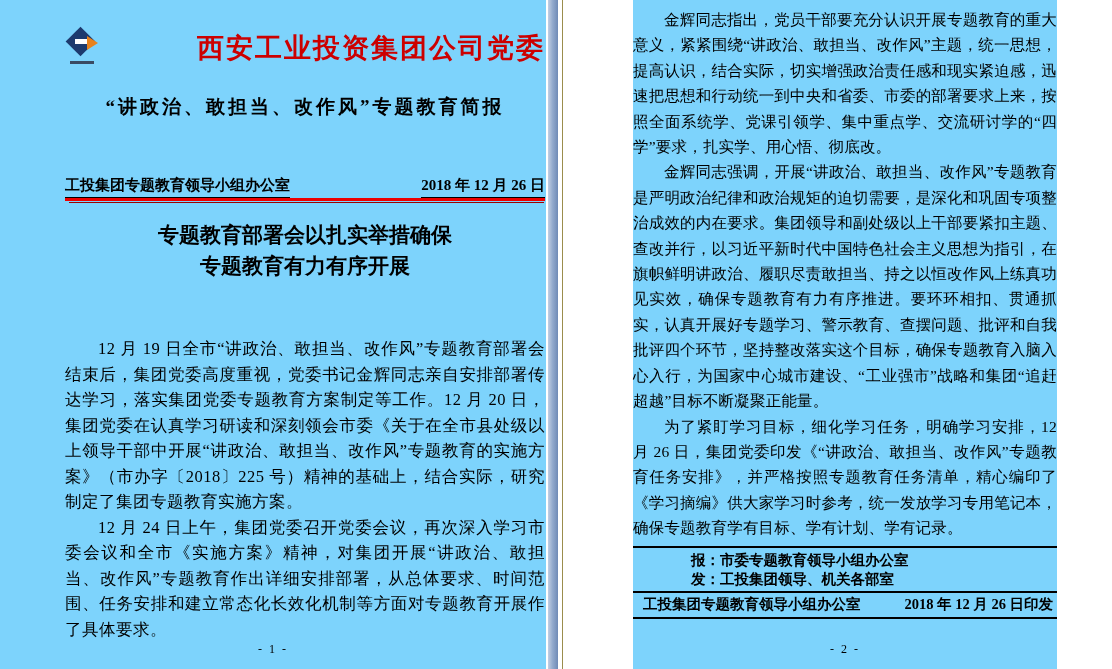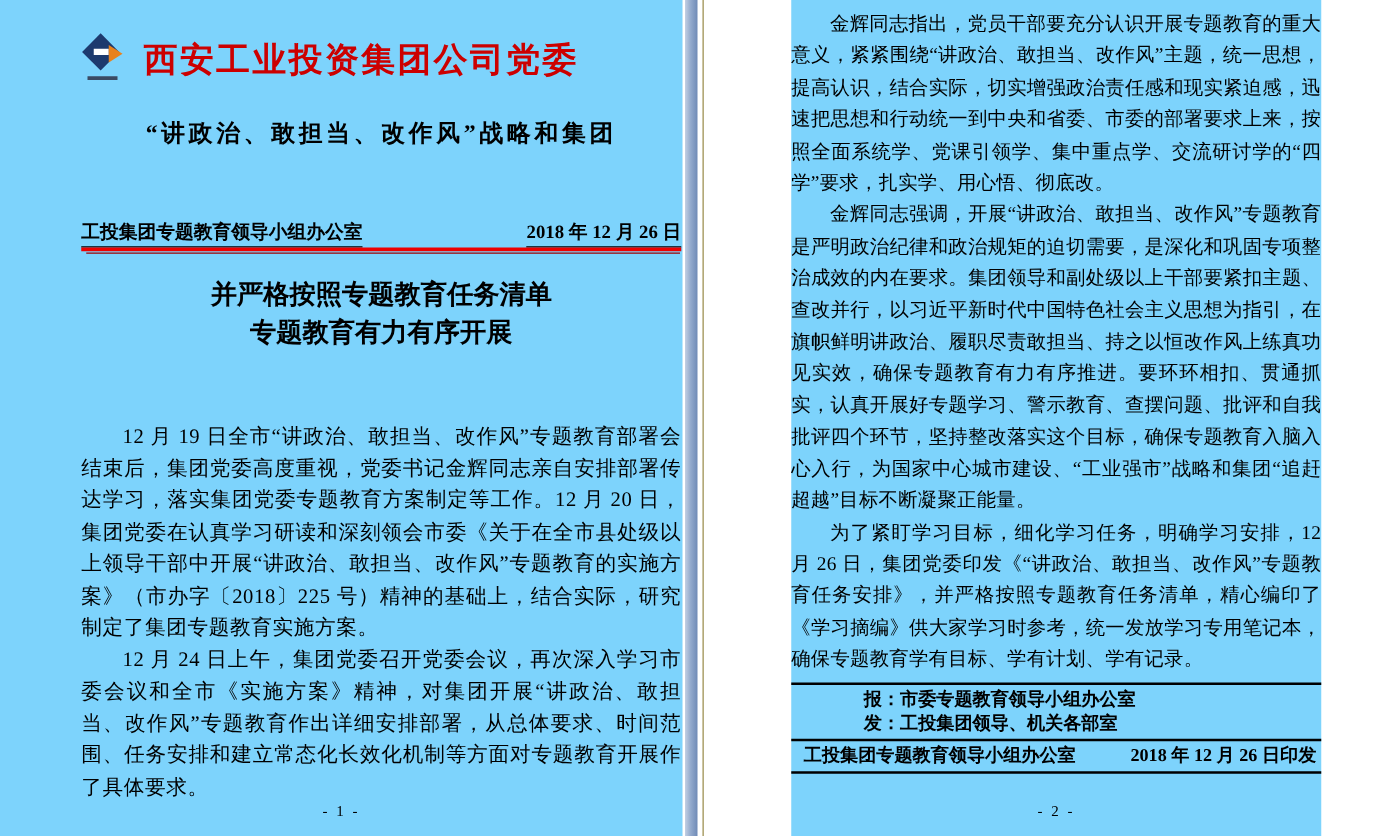--- a/index.html
+++ b/index.html
@@ -16,21 +16,21 @@
 
   
   .divider { position:absolute; left:546px; top:0; width:22px; height:669px; }
   .divider-blue {
     position:absolute; left:2px; top:0; width:10px; height:669px;
     background:linear-gradient(90deg,#c3cfe3 0%,#93aacd 45%,#6f8ab6 100%);
   }
   .divider-gold { position:absolute; left:16px; top:0; width:1px; height:669px; background:#9b8d4d; }
 
   
-  .org-row { position:absolute; top:28px; left:0; width:100%; display:flex; justify-content:flex-start; align-items:center; gap:14px; }
+  .org-row { position:absolute; top:28px; left:0; width:100%; display:flex; justify-content:space-between; align-items:center; gap:14px; }
   .logo { position:relative; width:36px; height:40px; flex:0 0 auto; }
   .logo-diamond { position:absolute; left:5px; top:3px; width:21px; height:21px; background:#1d3a6e; transform:rotate(45deg); }
   .logo-notch { position:absolute; left:10px; top:11px; width:12px; height:5px; background:#ffffff; }
   .logo-arrow { position:absolute; left:22px; top:8px; width:0; height:0;
     border-top:7px solid transparent; border-bottom:7px solid transparent; border-left:11px solid #e8821c; }
   .logo-caption { position:absolute; left:5px; top:33px; width:24px; height:3px; background:#3a4a63; }
   .org-title { font-size:27px; font-weight:bold; color:#cc0000; letter-spacing:2px; white-space:nowrap; }
 
   .subtitle { position:absolute; top:94px; left:0; width:100%; text-align:center;
     font-size:19px; font-weight:bold; letter-spacing:3px; white-space:nowrap; }
@@ -80,35 +80,35 @@
       <div class="org-row">
         <div class="logo">
           <div class="logo-diamond"></div>
           <div class="logo-notch"></div>
           <div class="logo-arrow"></div>
           <div class="logo-caption"></div>
         </div>
         <div class="org-title">西安工业投资集团公司党委</div>
       </div>
 
-      <div class="subtitle">“讲政治、敢担当、改作风”战略和集团</div>
+      <div class="subtitle">“讲政治、敢担当、改作风”专题教育简报</div>
 
 
       <div class="info-row">
         <span>工投集团专题教育领导小组办公室</span>
         <span>2018 年 12 月 26 日</span>
       </div>
 
       <div class="red-rule">
         <div class="r1"></div>
         <div class="r2"></div>
       </div>
 
       <div class="article-title">
-        <div>并严格按照专题教育任务清单</div>
+        <div>专题教育部署会以扎实举措确保</div>
         <div>专题教育有力有序开展</div>
       </div>
 
       <div class="body-left">
         <p>12 月 19 日全市“讲政治、敢担当、改作风”专题教育部署会结束后，集团党委高度重视，党委书记金辉同志亲自安排部署传达学习，落实集团党委专题教育方案制定等工作。12 月 20 日，集团党委在认真学习研读和深刻领会市委《关于在全市县处级以上领导干部中开展“讲政治、敢担当、改作风”专题教育的实施方案》（市办字〔2018〕225 号）精神的基础上，结合实际，研究制定了集团专题教育实施方案。</p>
         <p>12 月 24 日上午，集团党委召开党委会议，再次深入学习市委会议和全市《实施方案》精神，对集团开展“讲政治、敢担当、改作风”专题教育作出详细安排部署，从总体要求、时间范围、任务安排和建立常态化长效化机制等方面对专题教育开展作了具体要求。</p>
       </div>
 
       <div class="pagenum pagenum-1">- 1 -</div>
     </div>

